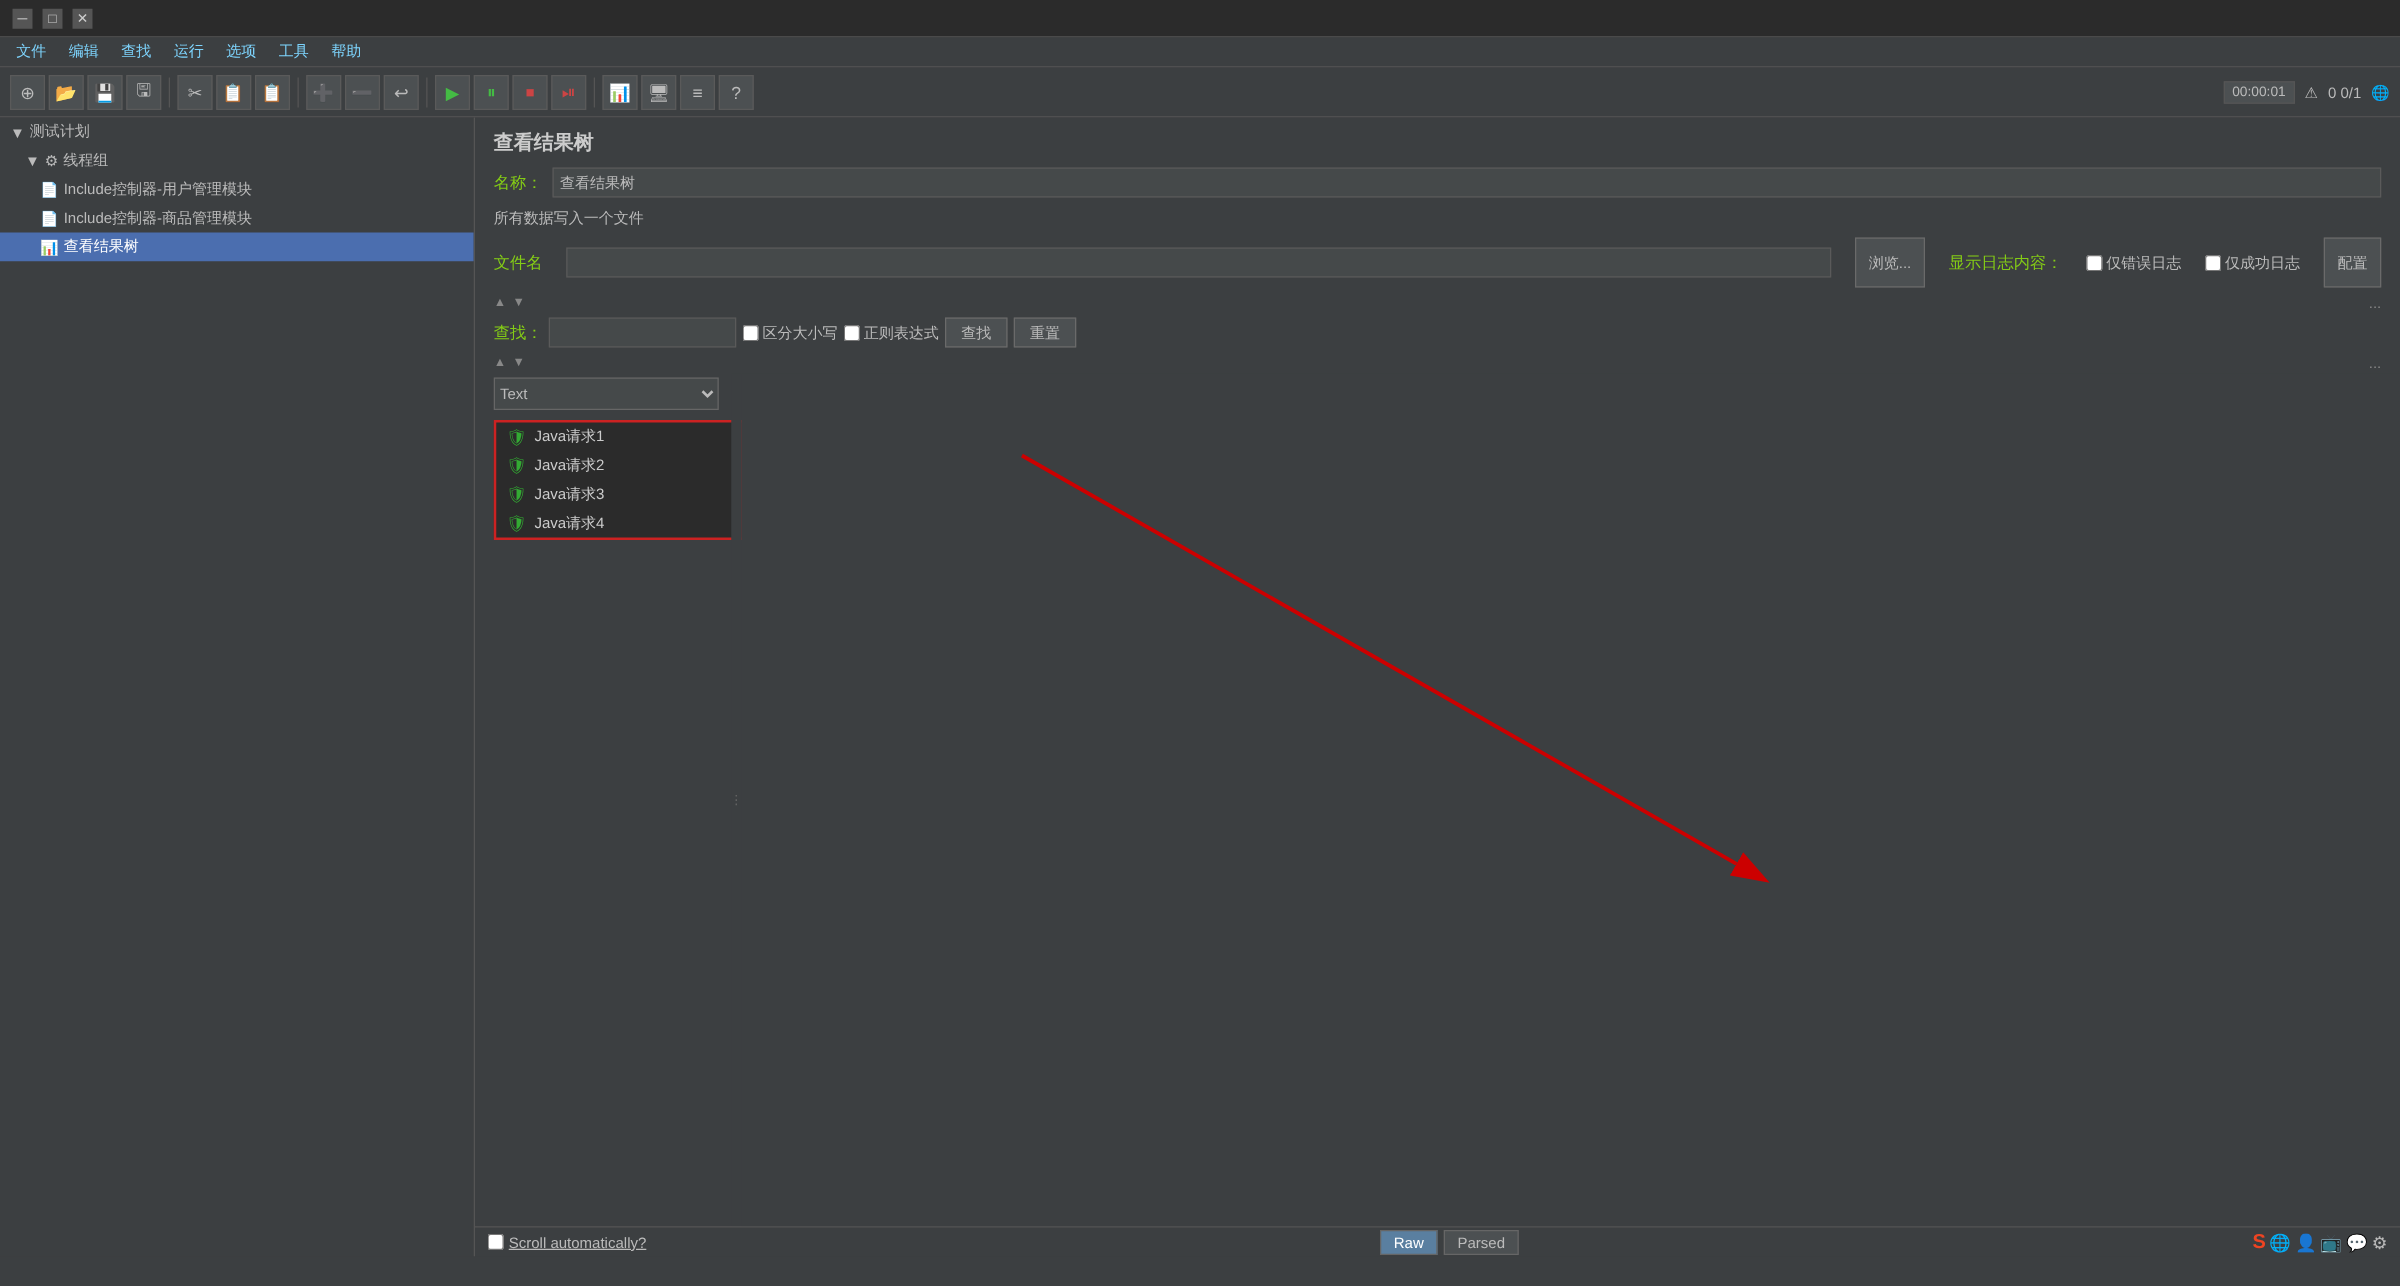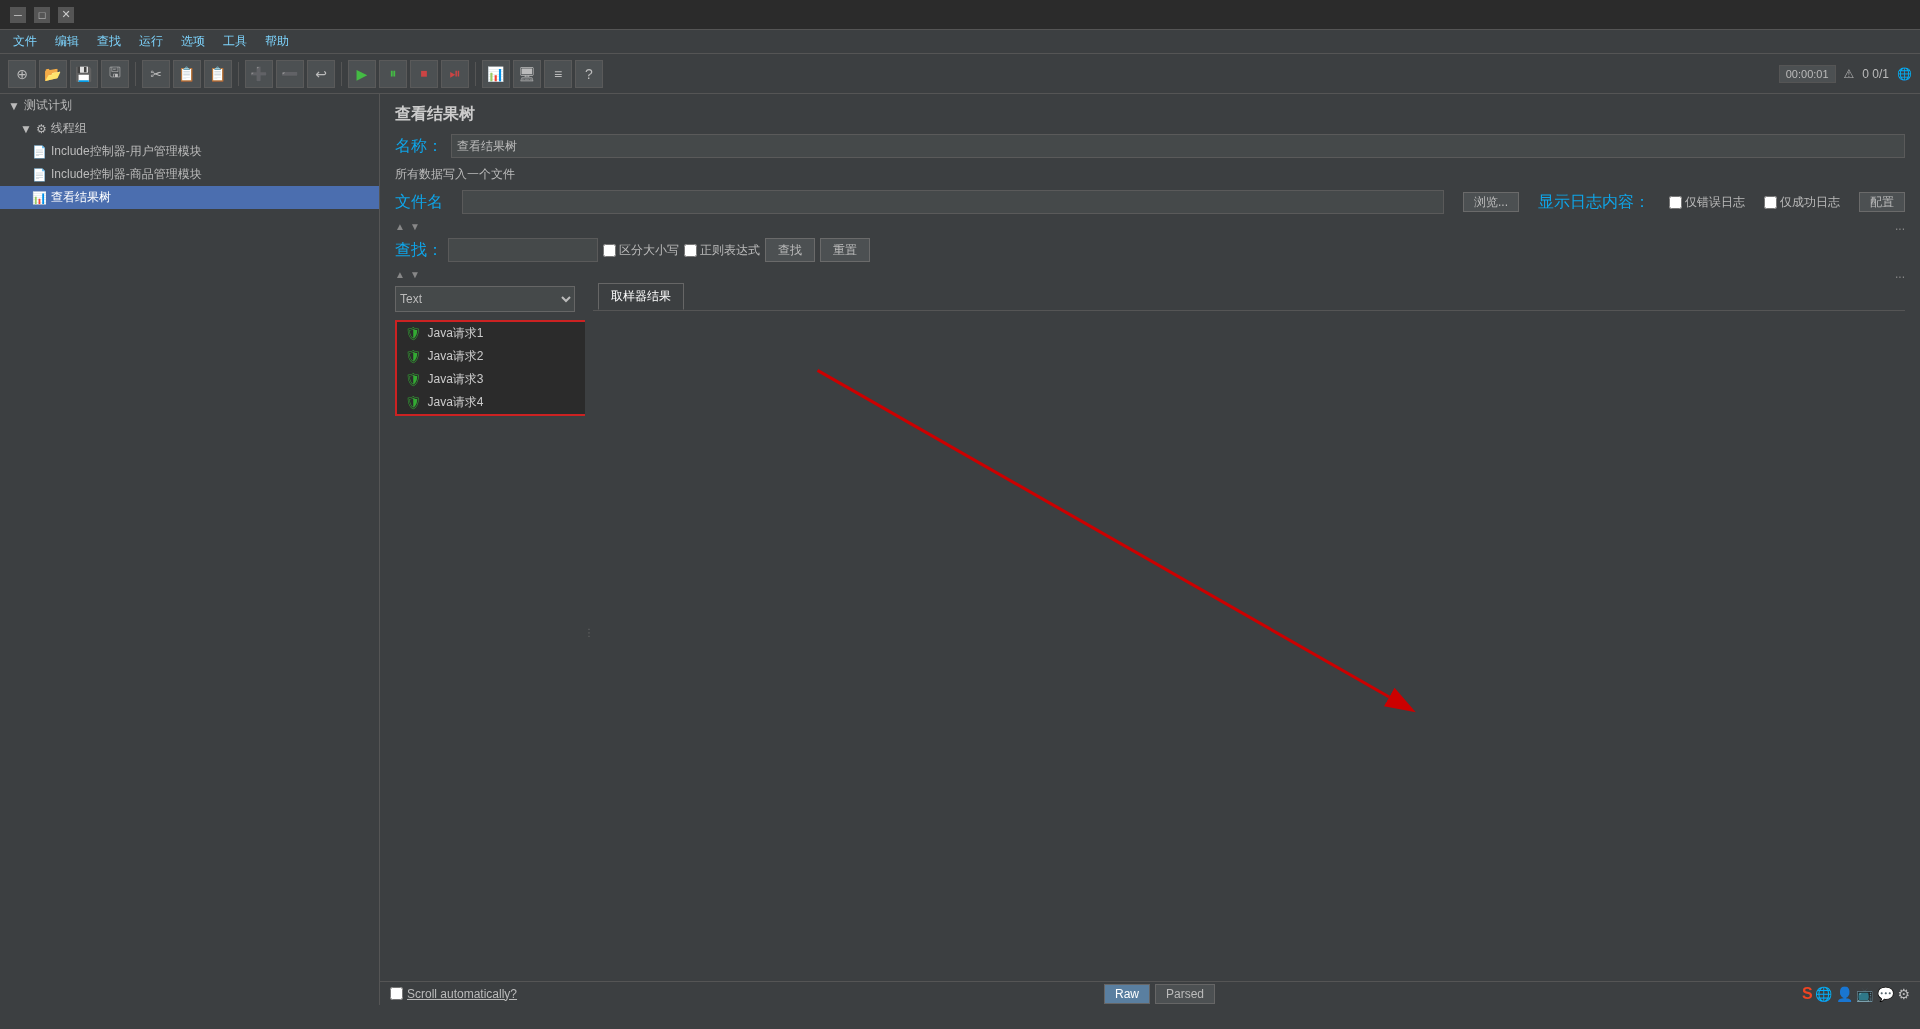--- a/index.html
+++ b/index.html
@@ -147,22 +147,22 @@
     }
 
     
     .form-row {
       display: flex;
       align-items: center;
       padding: 4px 15px;
       gap: 8px;
     }
     .form-label {
-      color: #0ea5e9;
-      font-size: 16px;
+      color: #84cc16;
+      font-size: 13px;
       min-width: 35px;
     }
     .form-input {
       flex: 1;
       height: 24px;
       background: #45494a;
       border: 1px solid #5a5a5a;
       color: #bbbbbb;
       padding: 0 5px;
       font-size: 12px;
@@ -183,21 +183,21 @@
     .file-input {
       flex: 1;
       height: 24px;
       background: #45494a;
       border: 1px solid #5a5a5a;
       color: #bbbbbb;
       padding: 0 5px;
       font-size: 12px;
     }
     .btn-small {
-      height: 20px;
+      height: 40px;
       padding: 0 10px;
       background: #4c5052;
       border: 1px solid #6a6a6a;
       color: #bbbbbb;
       cursor: pointer;
       font-size: 12px;
       white-space: nowrap;
     }
     .checkbox-label {
       display: flex;
@@ -550,25 +550,20 @@
             <span class="shield-icon">🛡</span>
             <span>Java请求4</span>
           </div>
         </div>
       </div>
 
       <div class="splitter">⋮</div>
 
       <div class="content-with-tabs">
 
-        <div class="tab-bar">
-          <div class="tab active">
-            <span>取样器结果</span>
-          </div>
-        </div>
 
         <div class="right-content">
 
           <svg style="position:absolute; top:0; left:0; width:100%; height:100%; pointer-events:none; z-index:10;" viewBox="0 0 1300 600">
             <defs>
               <marker id="arrowhead" markerWidth="10" markerHeight="7" refX="0" refY="3.5" orient="auto">
                 <polygon points="0 0, 10 3.5, 0 7" fill="#cc0000"></polygon>
               </marker>
             </defs>
             <line x1="220" y1="30" x2="780" y2="350" stroke="#cc0000" stroke-width="3" marker-end="url(#arrowhead)"></line>

